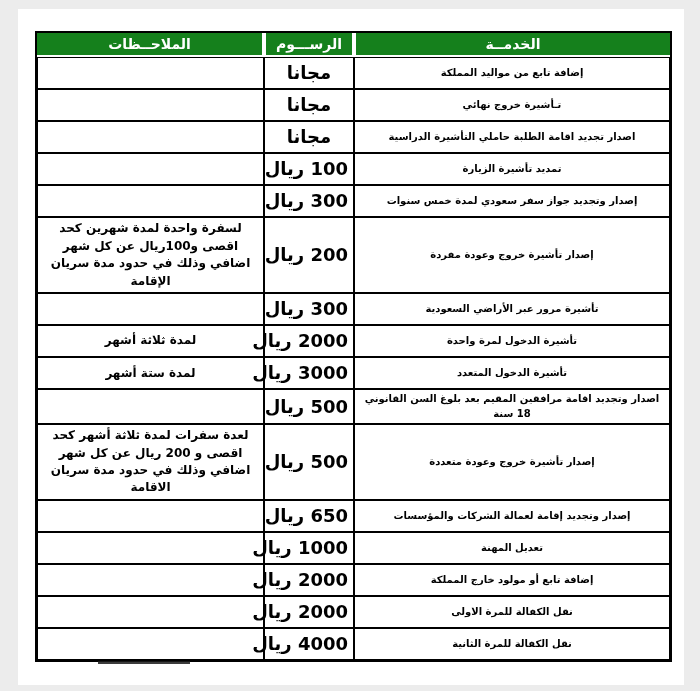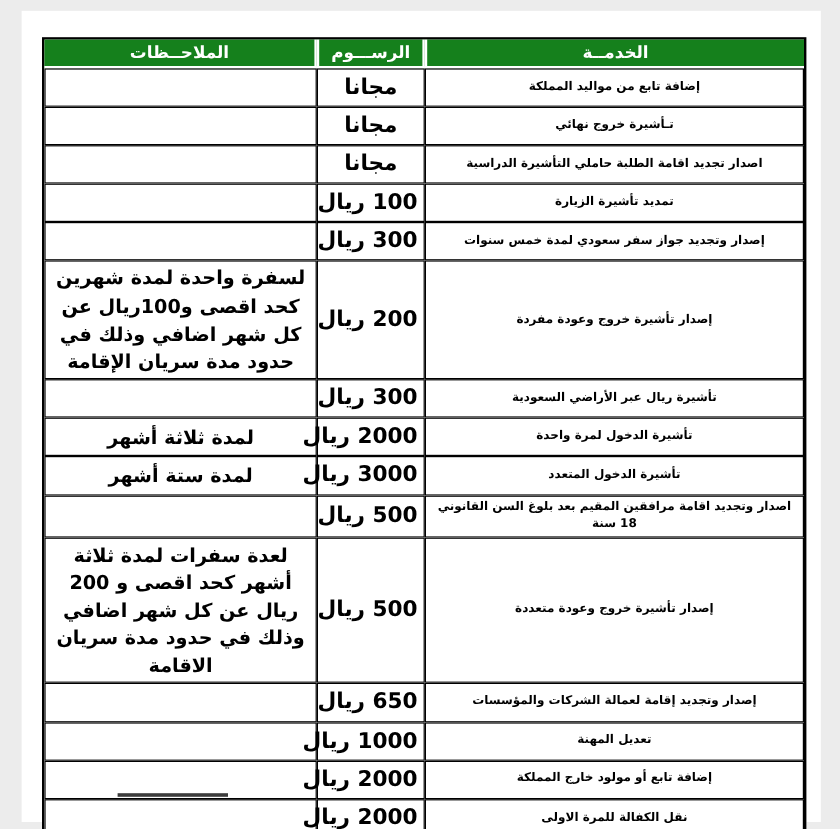--- a/index.html
+++ b/index.html
@@ -53,21 +53,21 @@
     font-weight:bold;
     text-align:center;
     vertical-align:middle;
     height:25px;
     padding:2px 5px;
     line-height:1.45;
     background:var(--page-bg);
   }
   td.service-cell{font-size:10px;}
   td.fee-cell{font-size:18px;white-space:nowrap;}
-  td.notes-cell{font-size:16px;}
+  td.notes-cell{font-size:12px;}
   .artifact-line{
     position:absolute;
     left:80px;top:652px;width:92px;height:3px;
     background:#1a1a1a;
     opacity:.85;
   }
 </style>
 </head>
 <body>
 
@@ -112,21 +112,21 @@
     <td class="service-cell">إصدار وتجديد جواز سفر سعودي لمدة خمس سنوات</td>
     <td class="fee-cell">300 ريال</td>
     <td class="notes-cell"></td>
   </tr>
             <tr>
     <td class="service-cell">إصدار تأشيرة خروج وعودة مفردة</td>
     <td class="fee-cell">200 ريال</td>
     <td class="notes-cell">لسفرة واحدة لمدة شهرين كحد اقصى و100ريال عن كل شهر اضافي وذلك في حدود مدة سريان الإقامة</td>
   </tr>
             <tr>
-    <td class="service-cell">تأشيرة  ريال عبر الأراضي السعودية</td>
+    <td class="service-cell">تأشيرة  مرور عبر الأراضي السعودية</td>
     <td class="fee-cell">300 ريال</td>
     <td class="notes-cell"></td>
   </tr>
             <tr>
     <td class="service-cell">تأشيرة الدخول لمرة واحدة</td>
     <td class="fee-cell">2000 ريال</td>
     <td class="notes-cell">لمدة ثلاثة أشهر</td>
   </tr>
             <tr>
     <td class="service-cell">تأشيرة الدخول المتعدد</td>

